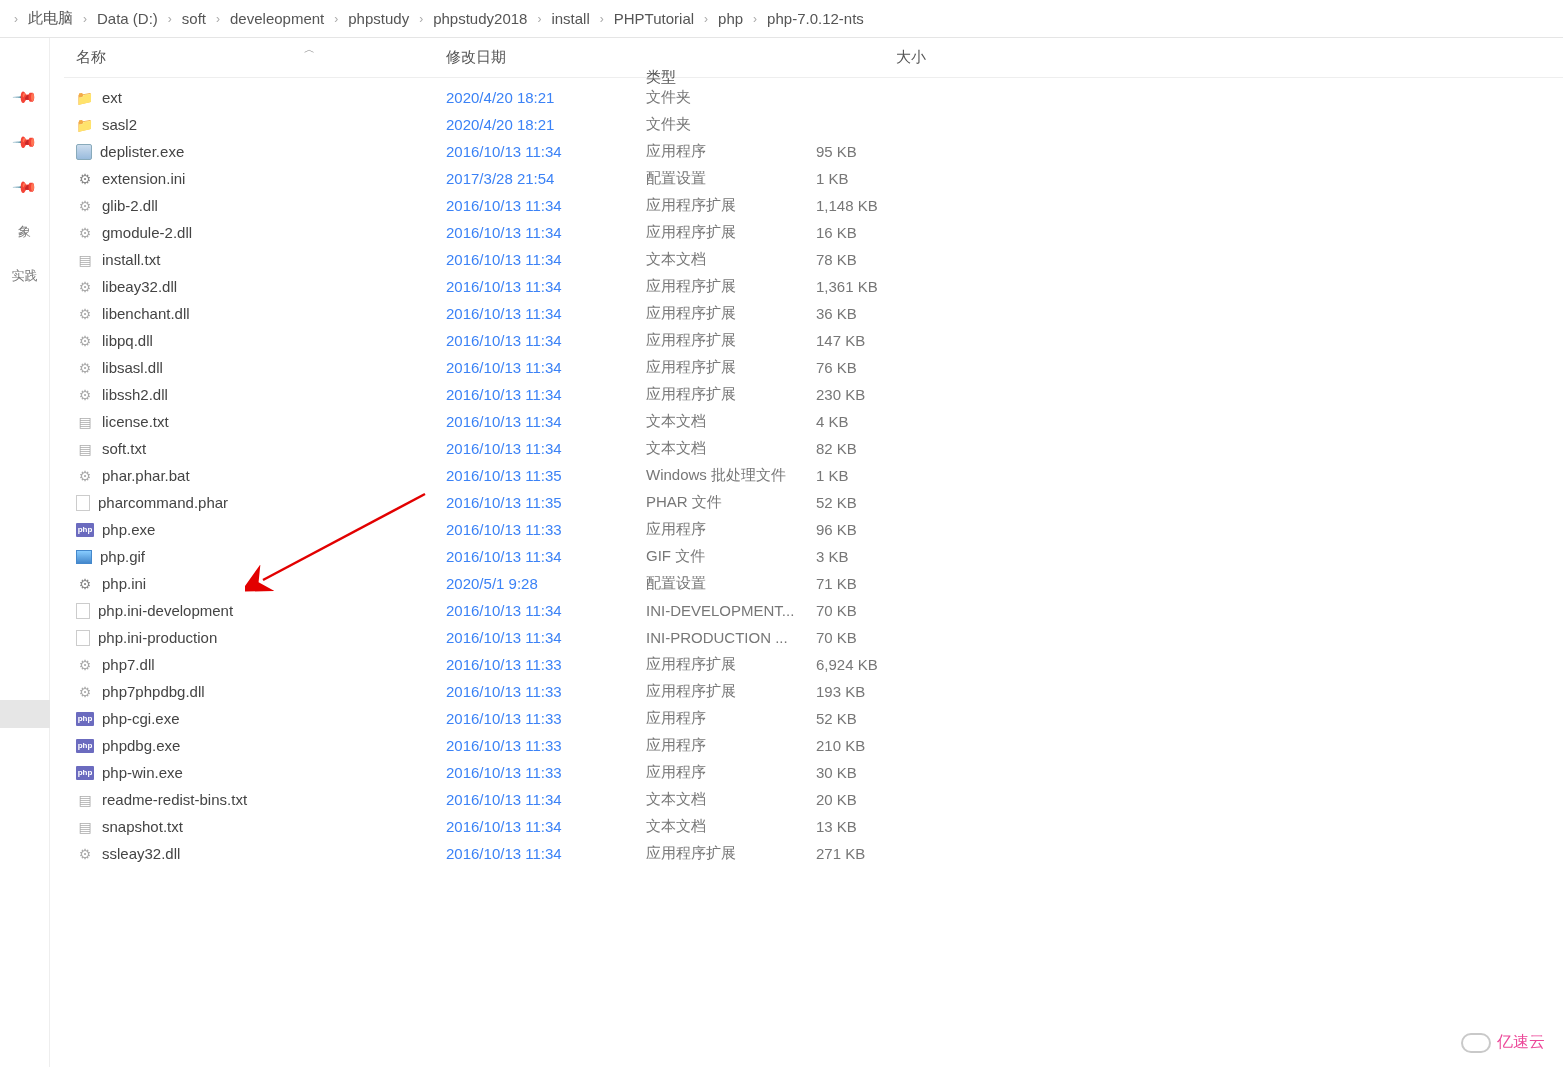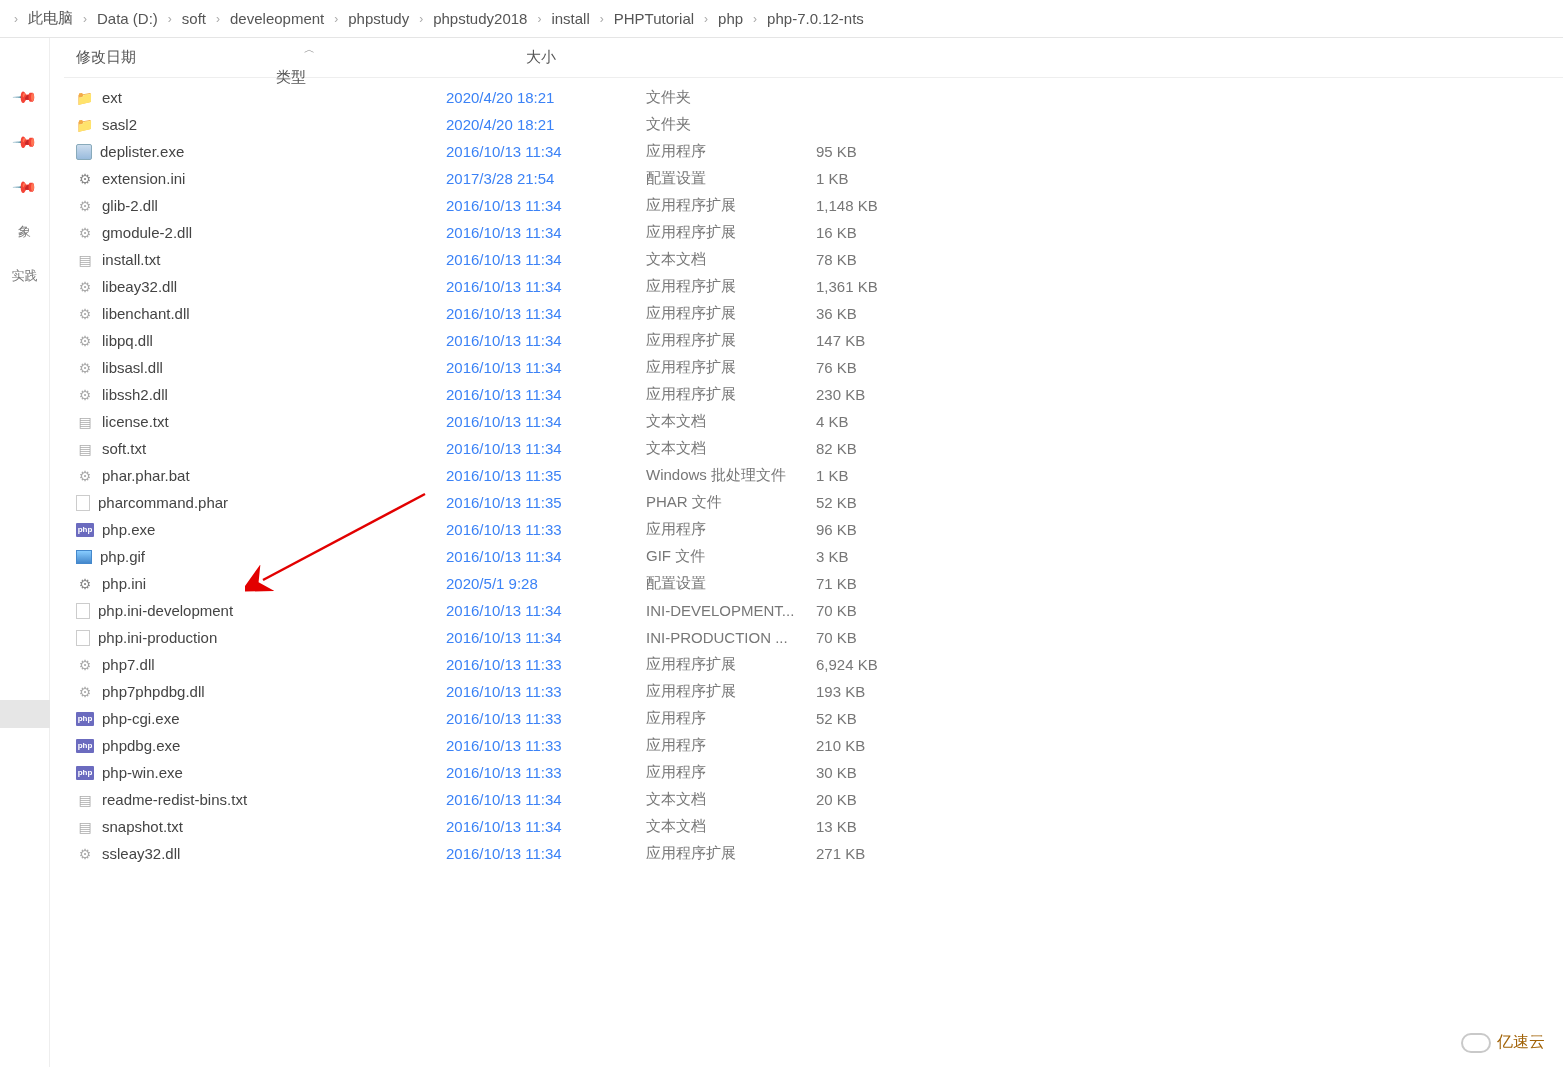--- a/index.html
+++ b/index.html
@@ -124,21 +124,21 @@
     .annotation-arrow {
       position: absolute;
       left: 195px;
       top: 452px;
       pointer-events: none;
     }
     .watermark {
       position: absolute;
       right: 18px;
       bottom: 14px;
-      color: #a16207;
+      color: #ec4899;
       font-size: 16px;
       display: flex;
       align-items: center;
       gap: 6px;
     }
     .watermark .cloud {
       width: 30px; height: 20px;
       border: 2px solid #c9c9c9;
       border-radius: 12px;
       position: relative;
@@ -186,20 +186,21 @@
     <span class="pin">📌</span>
     <span class="rail-label">象</span>
     <span class="rail-label">实践</span>
   </div>
   <div class="selected-side"></div>
 
   <div class="content">
 
     <div class="columns-header">
       <span class="sort-caret">︿</span>
+      <div class="col-name">名称</div>
       <div class="col-date">修改日期</div>
       <div class="col-type">类型</div>
       <div class="col-size">大小</div>
     </div>
 
     <div class="file-list" id="file-list">
         <div class="row">
           <div class="cell-name">
             <span class="icon icon-folder">📁</span>
             <span>ext</span>

